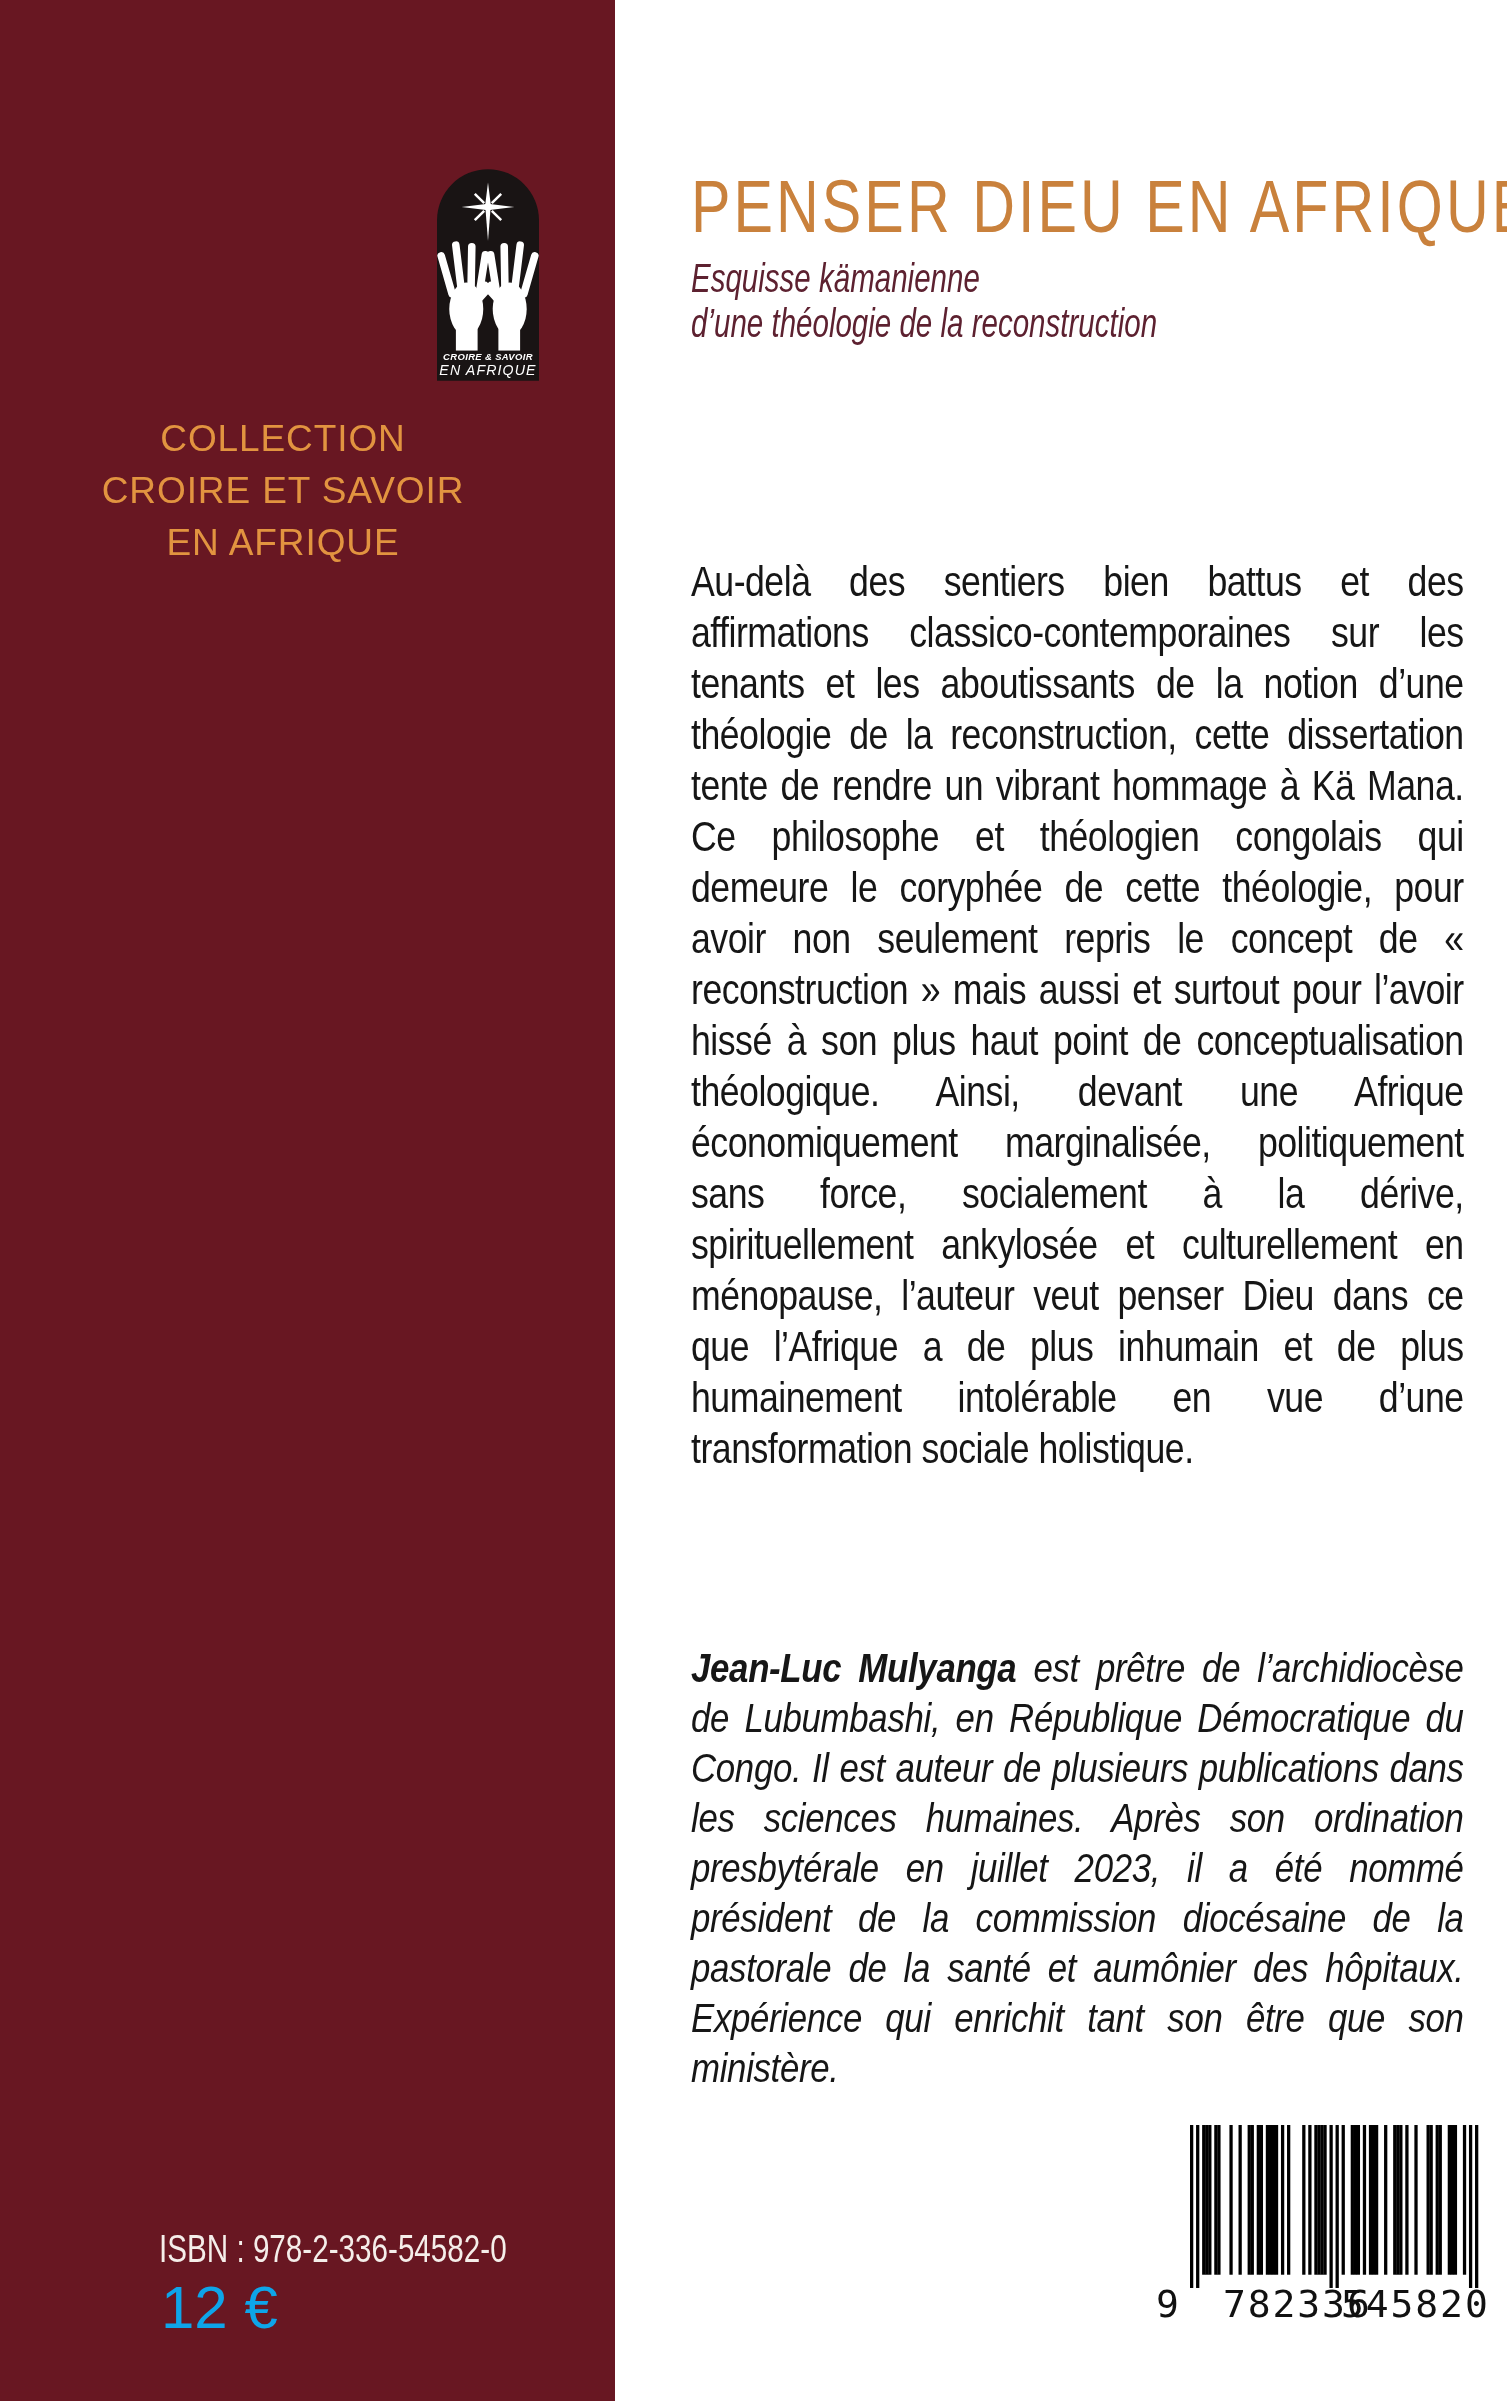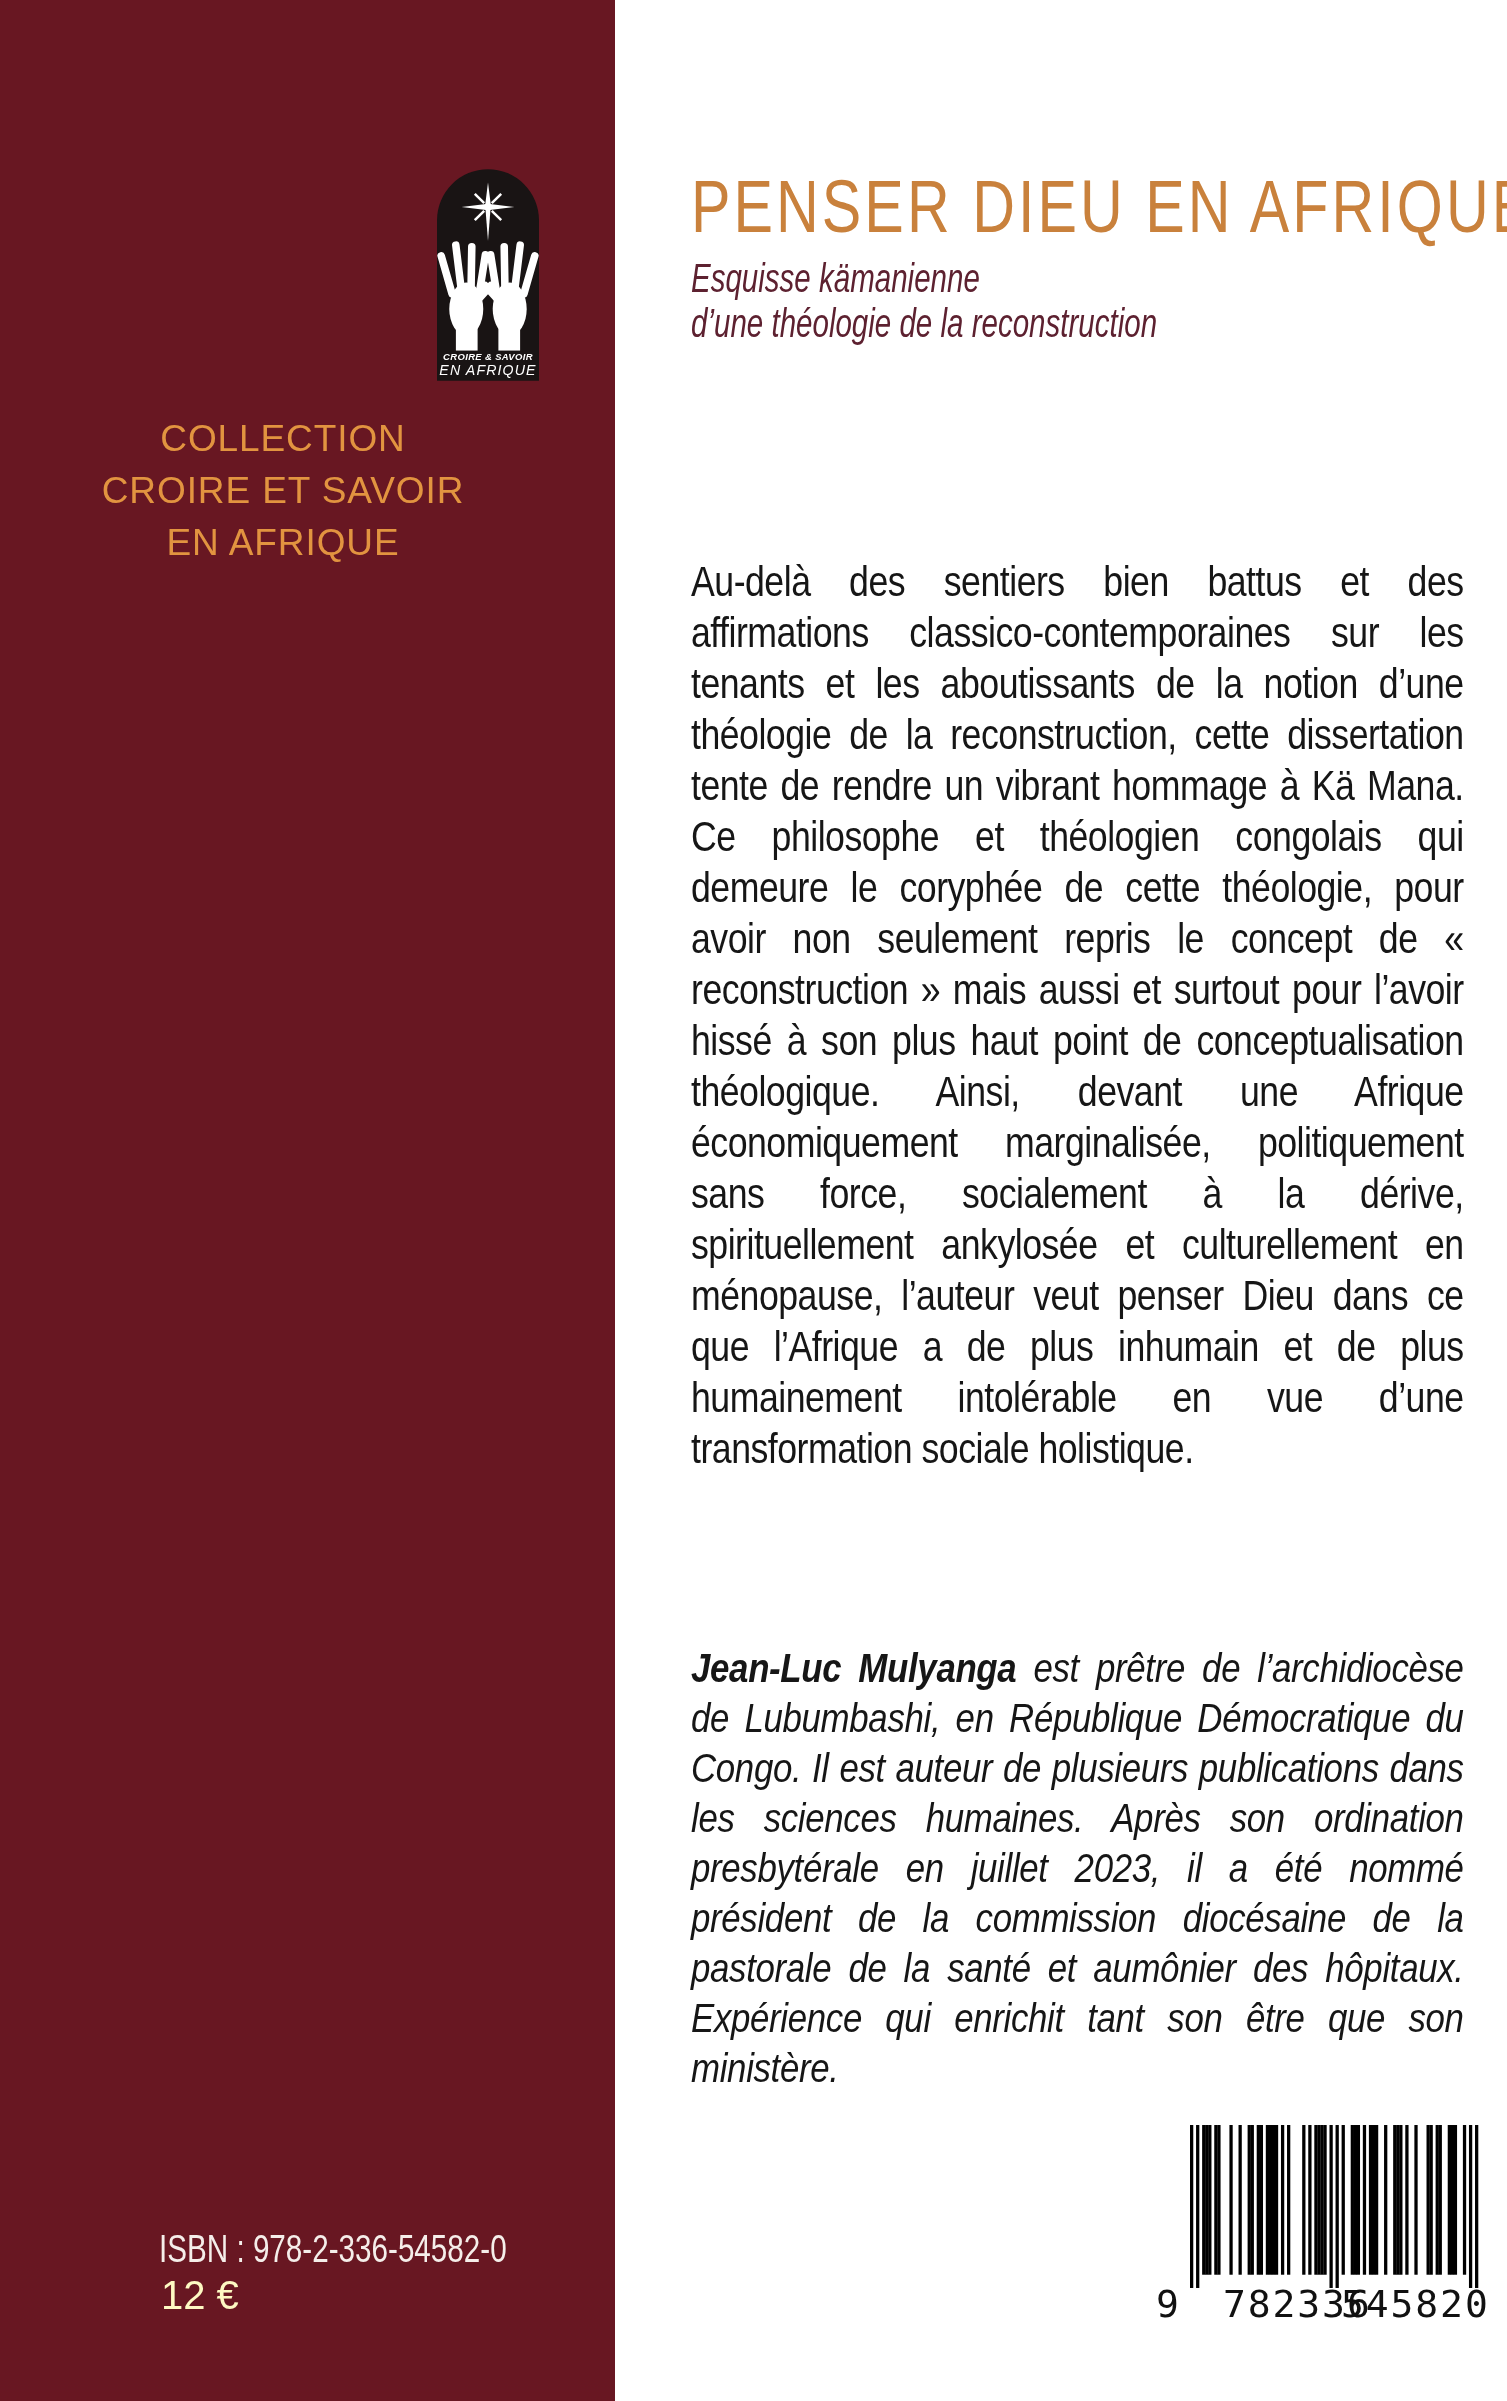--- a/index.html
+++ b/index.html
@@ -17,21 +17,21 @@
     position:absolute; left:0; top:413px; width:566px;
     text-align:center; color:var(--collection_orange);
     font-size:37px; line-height:52px; letter-spacing:0.9px; font-weight:400;
   }
   .isbn{
     position:absolute; left:159px; top:2228px; color:#f5eeea;
     font-size:38px; white-space:nowrap;
     transform:scaleX(0.78); transform-origin:0 0;
   }
   .price{
-    position:absolute; left:161px; top:2273px; color:#fef9c3; font-size:40px;text-align:center;
+    position:absolute; left:161px; top:2273px; color:#0ea5e9; font-size:60px;text-align:center;
   }
   .book-title{
     position:absolute; left:691px; top:170px; color:var(--title_orange);
     font-size:74px; line-height:1; letter-spacing:3.8px; white-space:nowrap;
     transform:scaleX(0.8); transform-origin:0 0; font-weight:400;
   }
   .book-subtitle{
     position:absolute; left:691px; top:256px; color:var(--subtitle_maroon);
     font-size:41px; line-height:45px; font-style:italic; font-weight:500;
     white-space:nowrap; transform:scaleX(0.72); transform-origin:0 0;

